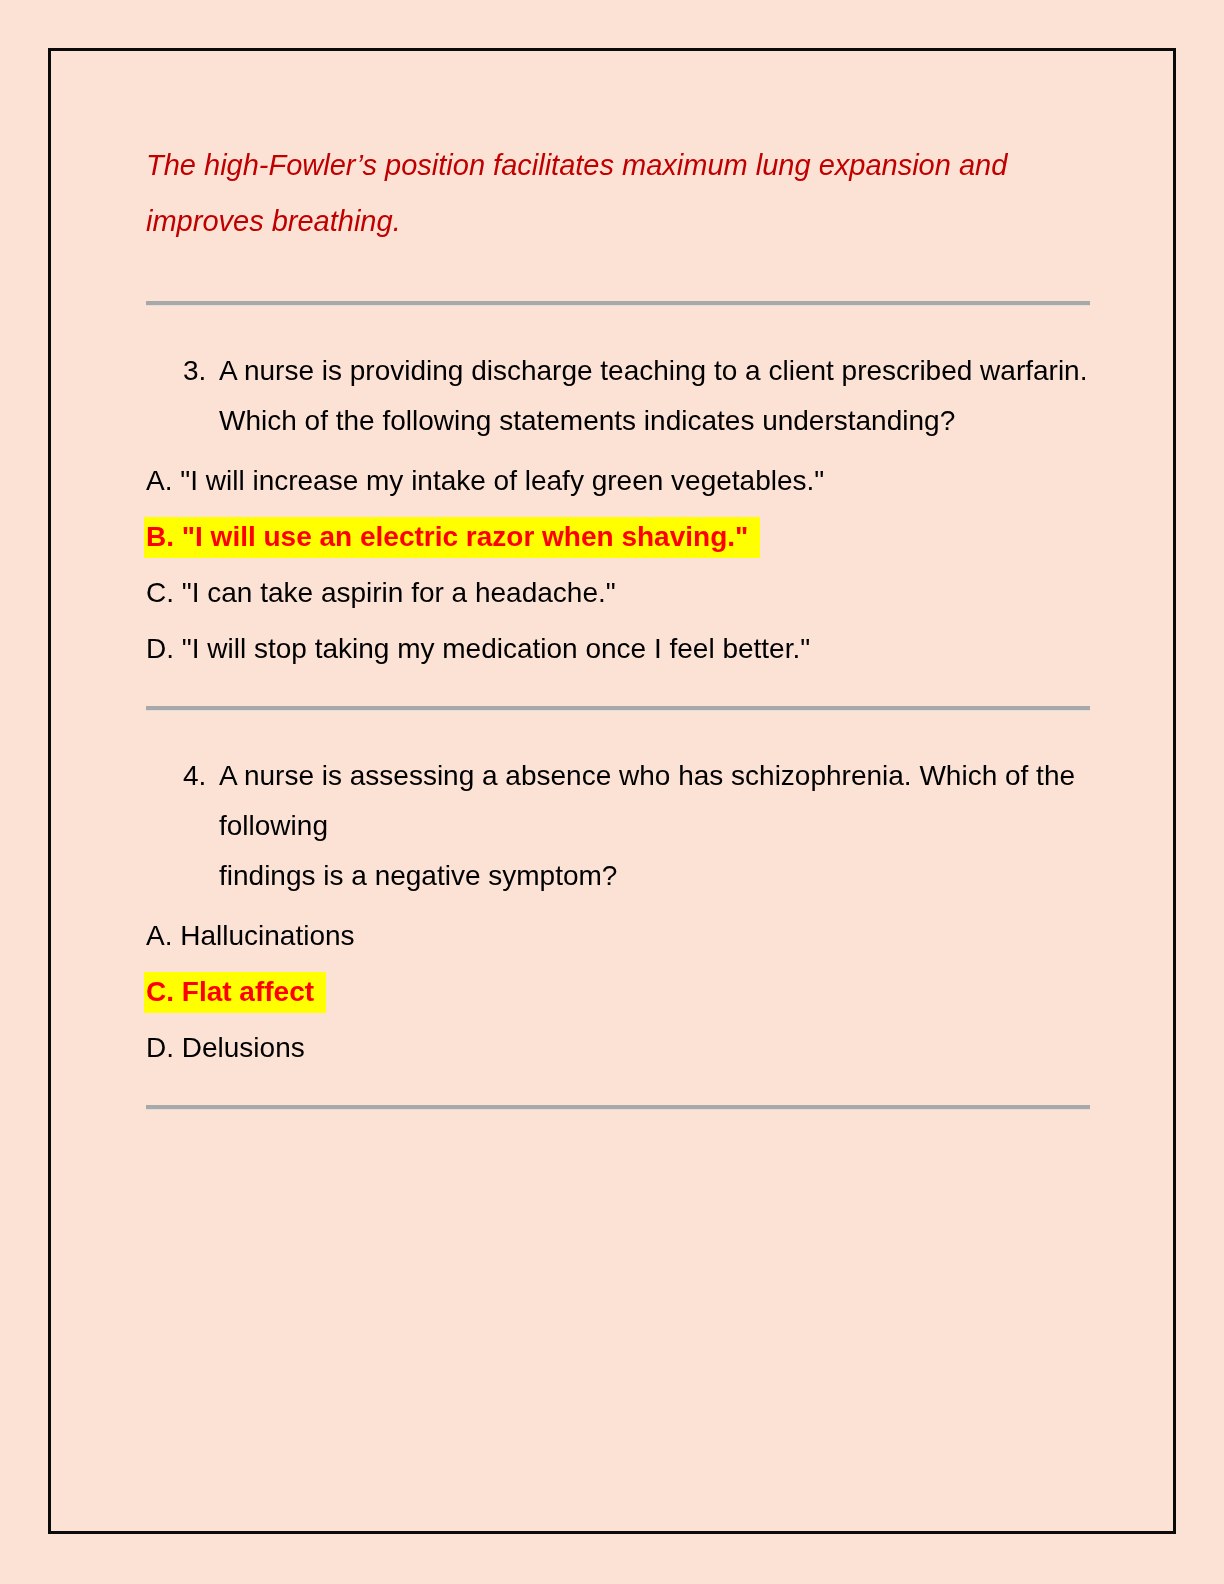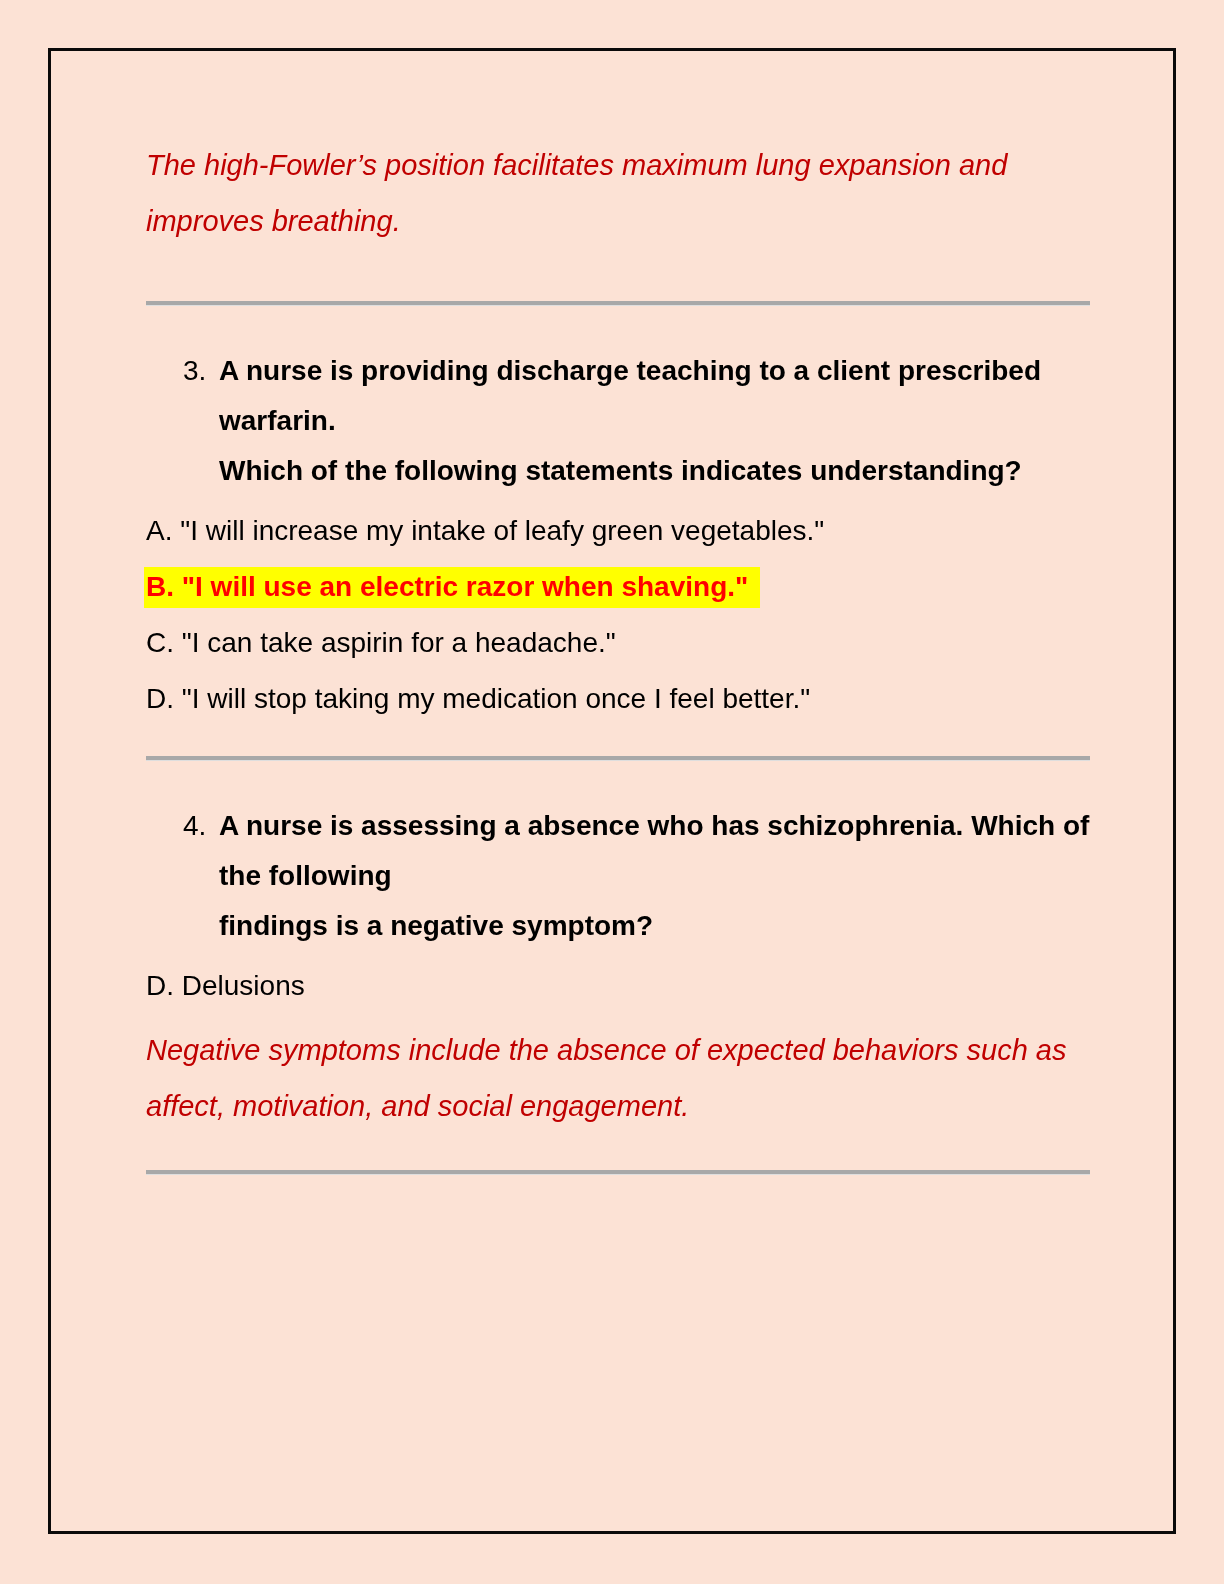--- a/index.html
+++ b/index.html
@@ -51,21 +51,20 @@
     font-size: 28px;
     line-height: 50px;
   }
   .qnum {
     width: 36px;
     flex-shrink: 0;
   }
   .qtext {
     white-space: pre-line;
     max-width: 880px;
-    font-weight: bold;
   }
   .options { margin-top: 12px; }
   .option {
     margin: 15px 0;
     font-size: 28px;
     line-height: 36px;
   }
   .option-inner {
     display: inline-block;
     padding: 2px 4px 3px 2px;
@@ -115,23 +114,27 @@
     <div class="divider d2"></div>
 
     <div class="question">
       <span class="qnum">4.</span>
       <span class="qtext">A nurse is assessing a absence who has schizophrenia. Which of the following
 findings is a negative symptom?</span>
     </div>
 
     <div class="options">
       <div class="option">
+        <span class="option-inner"><span class="opt-label">A.</span> <span>Hallucinations</span></span>
+      </div>
+      <div class="option">
+        <span class="option-inner highlighted"><span class="opt-label">C.</span> <span>Flat affect</span></span>
+      </div>
+      <div class="option">
         <span class="option-inner"><span class="opt-label">D.</span> <span>Delusions</span></span>
       </div>
     </div>
 
-    <div class="rationale q-rationale">Negative symptoms include the absence of expected behaviors such as
-affect, motivation, and social engagement.</div>
 
     <div class="divider d3"></div>
 
   </div>
 </div>
 
 </body></html>

